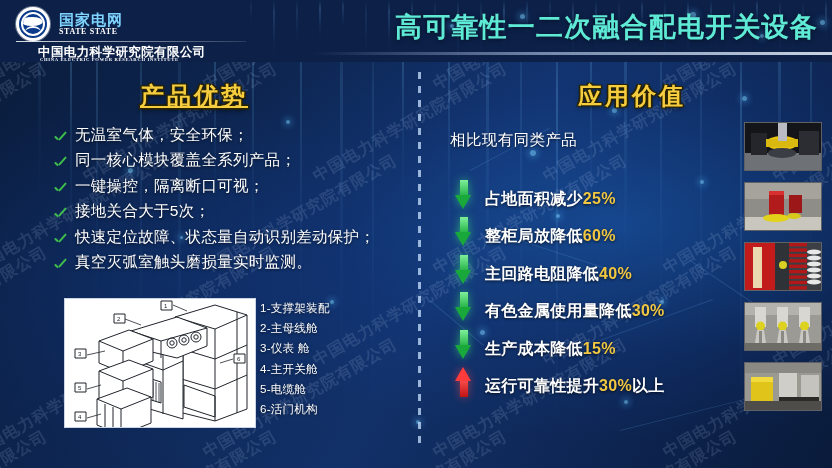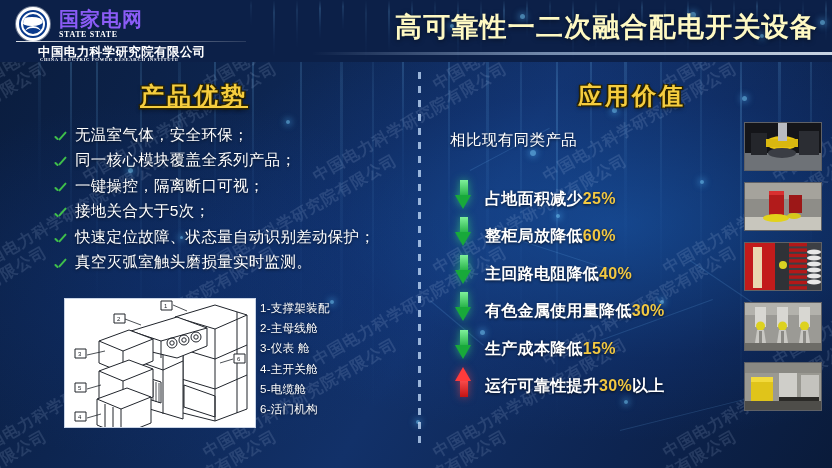--- a/index.html
+++ b/index.html
@@ -37,29 +37,29 @@
   .sg-logo{width:34px;height:34px;border-radius:50%;background:#ffffff;position:relative;flex:0 0 auto;
            box-shadow:0 0 0 1px rgba(255,255,255,.4);}
   .sg-logo .ring{position:absolute;left:3px;top:3px;right:3px;bottom:3px;border-radius:50%;
            border:2px solid #0a3a8c;}
   .sg-logo .inner{position:absolute;left:7px;top:7px;right:7px;bottom:7px;border-radius:50%;
            background:#0a3a8c;overflow:hidden;}
   .sg-logo .inner:before{content:"";position:absolute;left:-2px;top:3px;width:22px;height:9px;
            border-radius:50%;background:#ffffff;}
   .sg-logo .inner:after{content:"";position:absolute;left:2px;top:12px;width:16px;height:10px;
            border-top:2px solid #ffffff;border-radius:50% 50% 0 0;}
-  .brand-cn{color:#8b5cf6;font-size:20px;font-weight:700;line-height:1.05;letter-spacing:1px;}
+  .brand-cn{color:#7dd3fc;font-size:15px;font-weight:700;line-height:1.05;letter-spacing:1px;}
   .brand-en{color:#ffffff;font-size:8px;font-weight:700;letter-spacing:.6px;font-family:"Liberation Serif",serif;}
   .brand-rule{position:absolute;left:16px;top:41px;width:230px;height:1px;
               background:linear-gradient(90deg,rgba(255,255,255,.85),rgba(255,255,255,.12));z-index:4;}
   .org-cn{position:absolute;left:38px;top:44px;color:#ffffff;font-size:12.5px;font-weight:700;
           letter-spacing:.4px;z-index:4;}
   .org-en{position:absolute;left:40px;top:57px;color:#ffffff;font-size:4.6px;font-weight:700;
           letter-spacing:.7px;z-index:4;font-family:"Liberation Serif",serif;}
-  #slide-title{position:absolute;right:14px;top:9px;color:#fef9c3;font-size:27px;font-weight:700;
+  #slide-title{position:absolute;right:14px;top:9px;color:#5eead4;font-size:27px;font-weight:700;
           letter-spacing:1.2px;z-index:5;text-shadow:0 1px 5px rgba(0,0,0,.55);}
   .title-rule{position:absolute;right:0;top:52px;width:520px;height:3px;z-index:4;
           background:linear-gradient(90deg,rgba(255,255,255,0) 0%,rgba(200,225,255,.55) 45%,rgba(235,245,255,.85) 100%);}
 
   
   #divider{position:absolute;left:418px;top:72px;width:3px;height:378px;z-index:3;
     background:repeating-linear-gradient(to bottom,rgba(200,225,255,.75) 0px,rgba(200,225,255,.75) 7px,rgba(0,0,0,0) 7px,rgba(0,0,0,0) 14px);}
 
   
   .sec-head{position:absolute;z-index:6;font-size:24px;font-weight:700;letter-spacing:3px;

